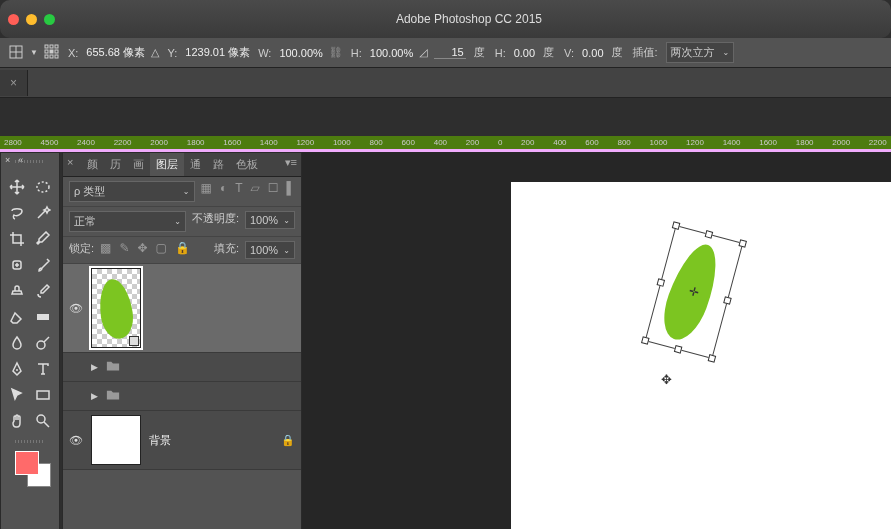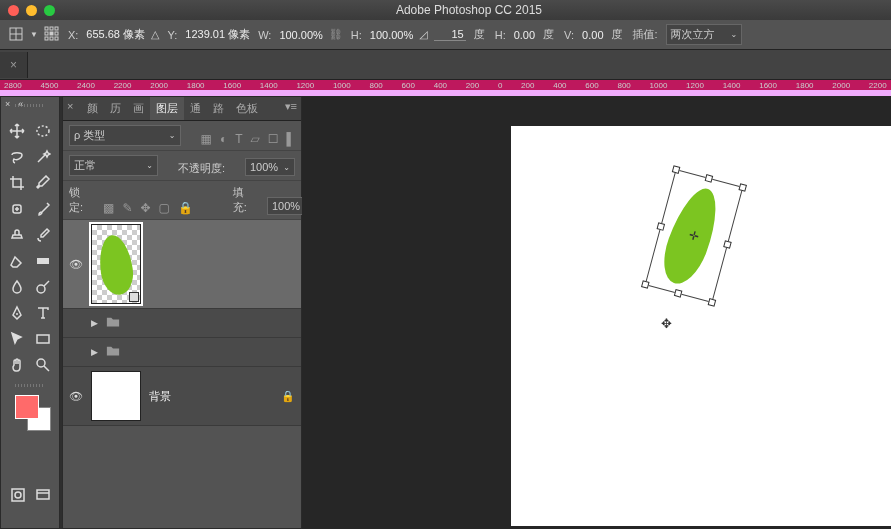--- a/index.html
+++ b/index.html
@@ -1,44 +1,44 @@
 <!DOCTYPE html>
 <html><head>
   <meta charset="utf-8">
   <style>
     * { margin: 0; padding: 0; box-sizing: border-box; }
     body { font-family: "Helvetica Neue", Arial, sans-serif; font-size: 11px; color: #ccc; background: #2e2e2e; width: 891px; height: 529px; overflow: hidden; }
     
     
-    .titlebar { height: 20px; background: linear-gradient(#4a4a4a, #3a3a3a); display: flex; align-items: center; padding: 0 8px; }
+    .titlebar { height: 38px; background: linear-gradient(#4a4a4a, #3a3a3a); display: flex; align-items: center; padding: 0 8px; border-radius: 10px; }
     .traffic-lights { display: flex; gap: 7px; }
     .traffic-light { width: 11px; height: 11px; border-radius: 50%; }
     .tl-red { background: #ff5f57; }
     .tl-yellow { background: #ffbd2e; }
     .tl-green { background: #28ca42; }
     .app-title { flex: 1; text-align: center; color: #ddd; font-size: 12px; }
     
     
     .optionsbar { height: 30px; background: #535353; border-bottom: 1px solid #222; display: flex; align-items: center; padding: 0 8px; gap: 6px; color: #ccc; font-size: 11px; }
     .optionsbar .tool-icon svg { width: 16px; height: 16px; }
     .opt-label { color: #ccc; margin: 0 2px; }
     .opt-value { color: #eee; }
     .opt-input { background: #535353; color: #eee; border: none; width: 32px; border-bottom: 1px solid #888; text-align: right; padding: 0 2px; font-size: 11px; }
     .opt-triangle { color: #ccc; }
     .chain-icon { color: #999; }
-    .opt-dropdown { display: flex; align-items: center; background: #444; border: 1px solid #666; padding: 2px 4px; gap: 16px; }
+    .opt-dropdown { display: flex; align-items: center; background: #444; border: 1px solid #666; padding: 2px 4px; gap: 8px; }
     .chev { font-size: 8px; color: #ccc; }
     
     
     .tabbar { height: 30px; background: #434343; display: flex; align-items: center; border-bottom: 1px solid #222; }
     .doc-tab { padding: 6px 10px; color: #ddd; font-size: 12px; display: flex; align-items: center; gap: 8px; background: #3a3a3a; border-right: 1px solid #222; }
     .tab-close { color: #999; cursor: pointer; }
     
     
-    .ruler-h { height: 16px; background: #be185d; border-bottom: 6px solid #f0abfc; display: flex; align-items: center; overflow: hidden; position: relative; }
+    .ruler-h { height: 16px; background: #4d7c0f; border-bottom: 3px solid #f0abfc; display: flex; align-items: center; overflow: hidden; position: relative; margin-top: 38px; }
     .ruler-tick { display: flex; justify-content: space-between; width: 100%; padding: 0 4px; font-size: 8px; color: #ccc; }
     .ruler-tick span { flex: 0 0 auto; }
     
     
     .main-area { display: flex; height: 433px; }
     
     
     .tools-panel { width: 60px; background: #535353; border: 1px solid #2a2a2a; display: flex; flex-direction: column; padding: 4px; position: relative; }
     .tools-panel .handle { height: 8px; display: flex; justify-content: center; align-items: center; }
     .tools-panel .handle::before { content: ""; width: 30px; height: 3px; background: repeating-linear-gradient(90deg, #777 0 1px, transparent 1px 3px); }
@@ -54,21 +54,21 @@
     .view-btns { display: flex; justify-content: space-around; margin-top: 38px; }
     
     
     .panels-col { width: 240px; display: flex; flex-direction: column; margin-left: 0px; }
     .panel { background: #535353; border: 1px solid #2a2a2a; }
     .panel-tabs { display: flex; background: #434343; border-bottom: 1px solid #222; height: 24px; align-items: flex-end; position: relative; }
     .panel-tabs .close { position: absolute; left: 4px; top: 3px; color: #aaa; }
     .panel-tabs .menu { position: absolute; right: 4px; top: 3px; color: #aaa; }
     .ptab { padding: 4px 6px; font-size: 11px; color: #aaa; cursor: pointer; }
     .ptab.active { background: #535353; color: #eee; }
-    .panel-row { display: flex; align-items: flex-end; padding: 4px 6px; gap: 20px; border-bottom: 1px solid #444; }
+    .panel-row { display: flex; align-items: flex-start; padding: 4px 6px; gap: 6px; border-bottom: 1px solid #444; }
     .panel-row .sel { display: flex; align-items: center; background: #444; border: 1px solid #666; padding: 2px 4px; gap: 4px; flex: 1; justify-content: space-between; }
     .filter-icons { display: flex; gap: 8px; align-items: center; }
     .filter-icons span { color: #999; font-size: 12px; }
     .layer-list { background: #4a4a4a; }
     .layer-item { display: flex; align-items: center; padding: 4px 6px; border-bottom: 1px solid #3a3a3a; gap: 8px; }
     .layer-item.selected { background: #6a6a6a; }
     .eye { width: 14px; text-align: center; color: #ddd; cursor: pointer; }
     .thumb { width: 50px; height: 80px; background: #fff; border: 1px solid #222; position: relative; }
     .thumb.bg-thumb { width: 50px; height: 50px; }
     .thumb.selected { outline: 2px solid #fff; }

